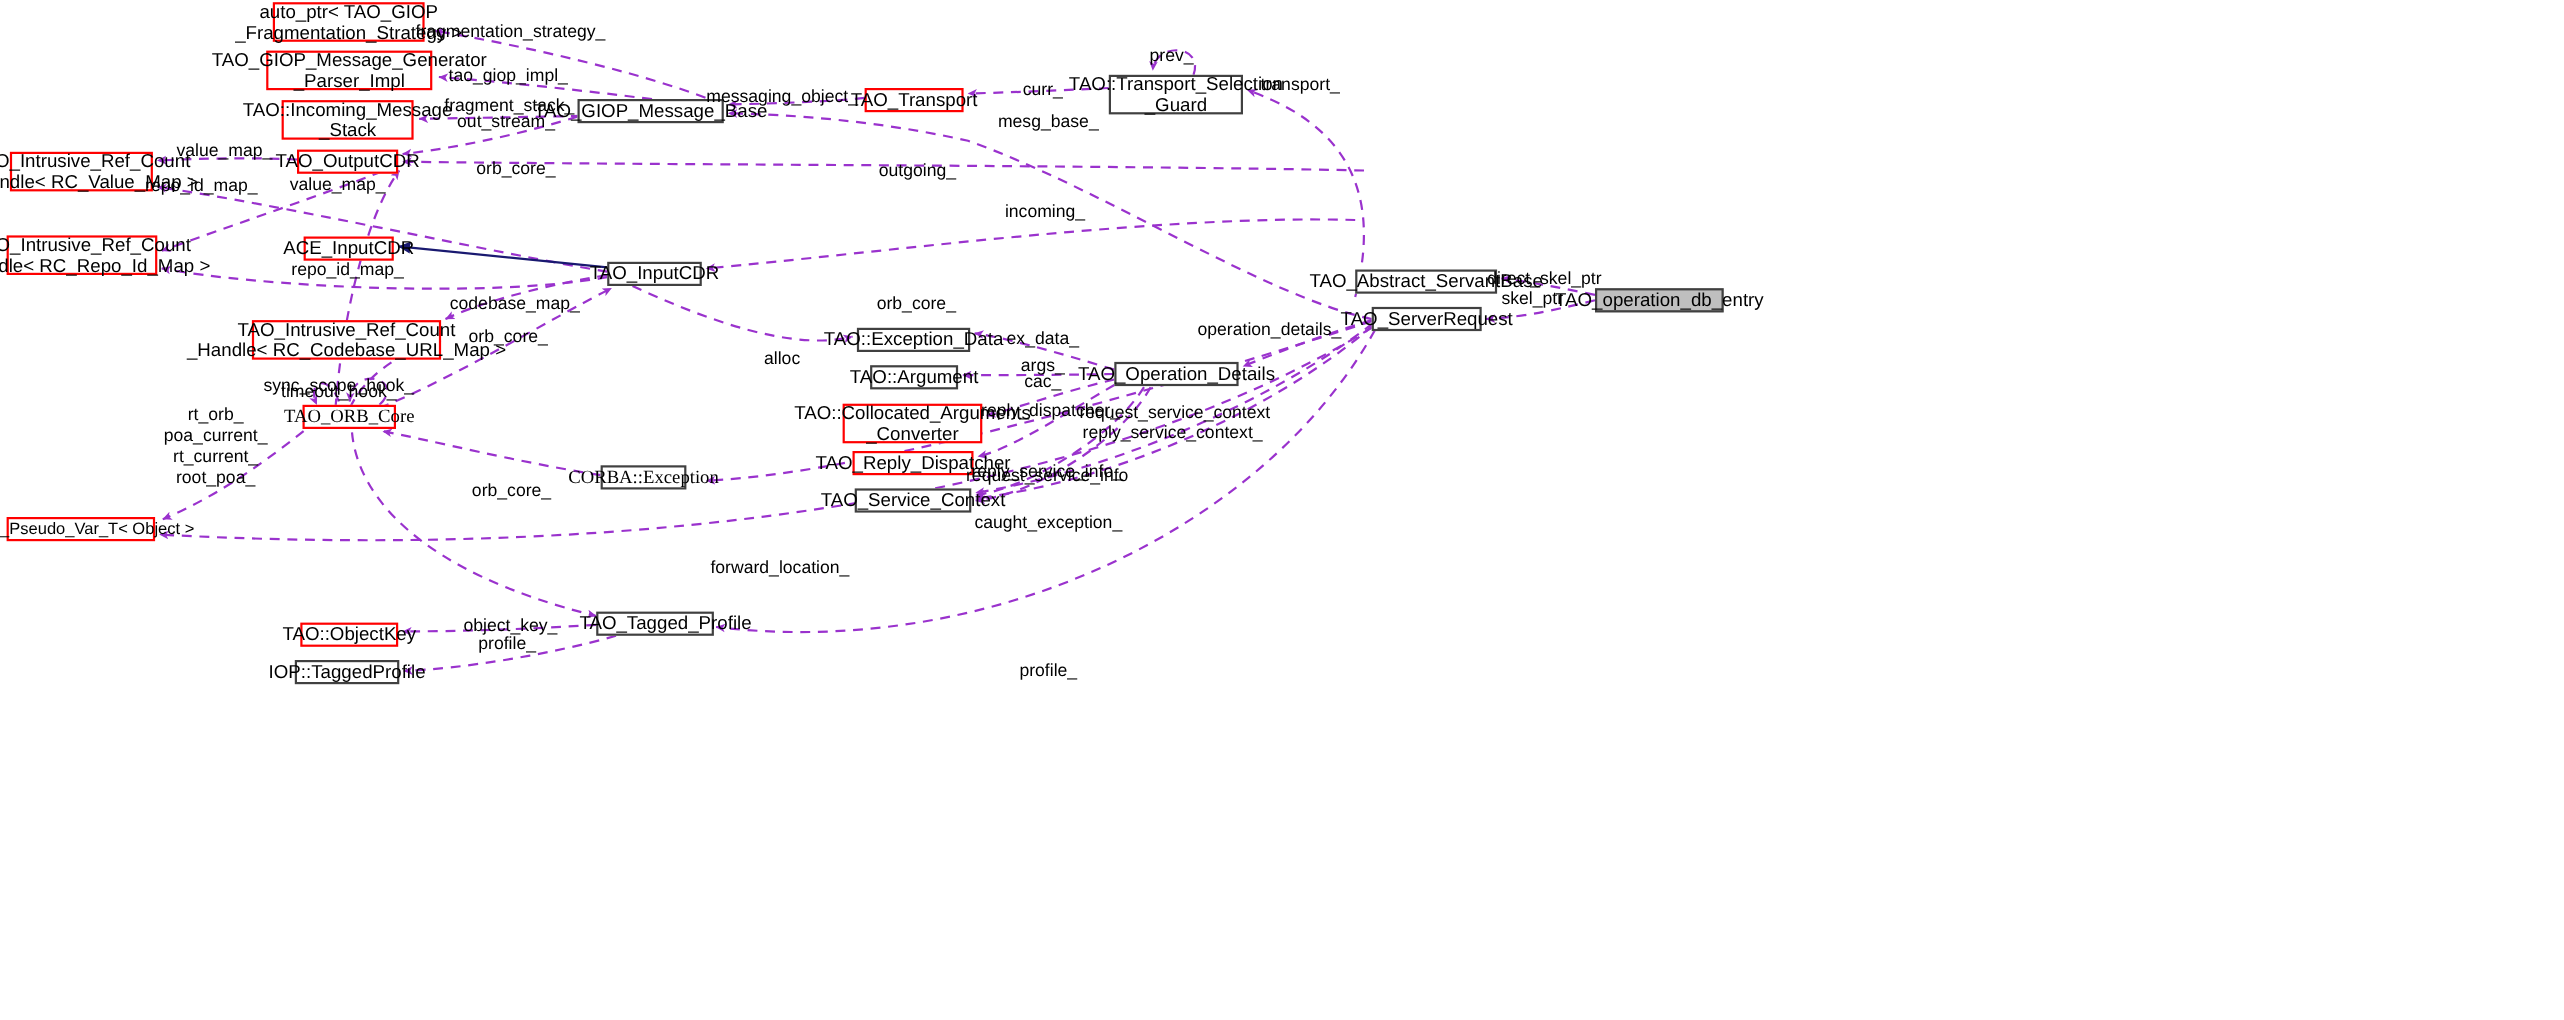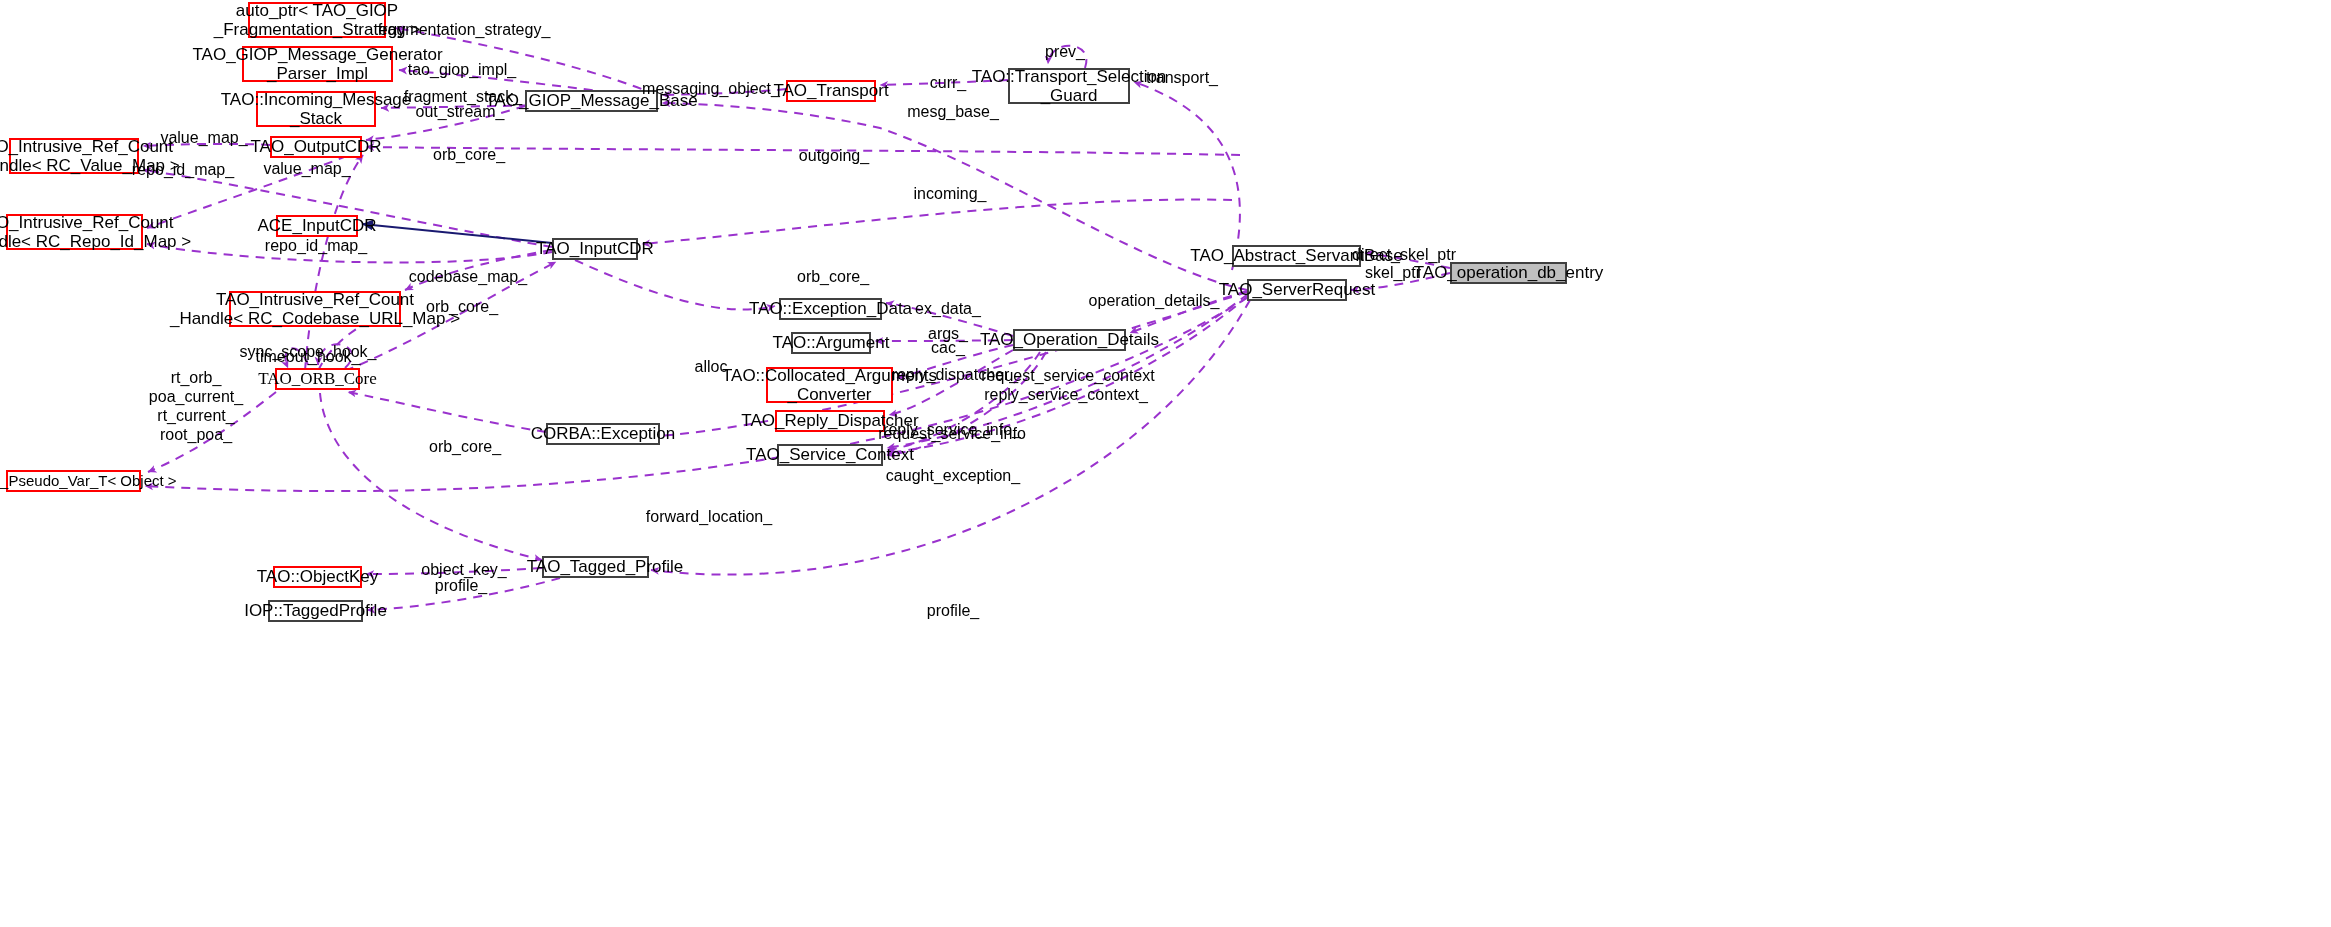--- a/index.html
+++ b/index.html
@@ -151,21 +151,21 @@
 _Handle&lt; RC_Value_Map &gt;</div>
   <div class="node red" style="left:270px;top:136px;width:92px;height:22px;">TAO_OutputCDR</div>
   <div class="node red" style="left:6px;top:214px;width:137px;height:36px;">TAO_Intrusive_Ref_Count
 _Handle&lt; RC_Repo_Id_Map &gt;</div>
   <div class="node red" style="left:276px;top:215px;width:82px;height:22px;">ACE_InputCDR</div>
   <div class="node black" style="left:552px;top:238px;width:86px;height:22px;">TAO_InputCDR</div>
   <div class="node red" style="left:229px;top:291px;width:172px;height:36px;">TAO_Intrusive_Ref_Count
 _Handle&lt; RC_Codebase_URL_Map &gt;</div>
   <div class="node red" style="left:275px;top:368px;width:85px;height:22px;font-family:Liberation Serif, serif;">TAO_ORB_Core</div>
   <div class="node red" style="left:6px;top:470px;width:135px;height:22px;font-size:15px;">TAO_Pseudo_Var_T&lt; Object &gt;</div>
-  <div class="node black" style="left:546px;top:423px;width:114px;height:22px;">CORBA::Exception</div>
+  <div class="node black" style="left:546px;top:423px;width:78px;height:22px;font-family:Liberation Serif, serif;">CORBA::Exception</div>
   <div class="node black" style="left:542px;top:556px;width:107px;height:22px;padding-left:24px;">TAO_Tagged_Profile</div>
   <div class="node red" style="left:273px;top:566px;width:89px;height:22px;">TAO::ObjectKey</div>
   <div class="node black" style="left:268px;top:600px;width:95px;height:22px;">IOP::TaggedProfile</div>
   <div class="node red" style="left:786px;top:80px;width:90px;height:22px;">TAO_Transport</div>
   <div class="node black" style="left:1008px;top:68px;width:122px;height:36px;">TAO::Transport_Selection
 _Guard</div>
   <div class="node black" style="left:779px;top:298px;width:103px;height:22px;">TAO::Exception_Data</div>
   <div class="node black" style="left:791px;top:332px;width:80px;height:22px;">TAO::Argument</div>
   <div class="node red" style="left:766px;top:367px;width:127px;height:36px;">TAO::Collocated_Arguments
 _Converter</div>
@@ -196,21 +196,21 @@
 root_poa_</div>
   <div class="edge-label" style="left:465px;top:447px;">orb_core_</div>
   <div class="edge-label" style="left:948px;top:83px;">curr_</div>
   <div class="edge-label" style="left:1065px;top:52px;">prev_</div>
   <div class="edge-label" style="left:1182px;top:78px;">transport_</div>
   <div class="edge-label" style="left:953px;top:112px;">mesg_base_</div>
   <div class="edge-label" style="left:834px;top:156px;">outgoing_</div>
   <div class="edge-label" style="left:950px;top:194px;">incoming_</div>
   <div class="edge-label" style="left:833px;top:277px;">orb_core_</div>
   <div class="edge-label" style="left:948px;top:309px;">ex_data_</div>
-  <div class="edge-label" style="left:711px;top:327px;margin-top:40px;">alloc</div>
+  <div class="edge-label" style="left:711px;top:327px;">alloc</div>
   <div class="edge-label" style="left:948px;top:334px;">args_</div>
   <div class="edge-label" style="left:948px;top:348px;">cac_</div>
   <div class="edge-label" style="left:1154px;top:301px;">operation_details_</div>
   <div class="edge-label" style="left:955px;top:375px;">reply_dispatcher_</div>
   <div class="edge-label" style="left:1068px;top:376px;">request_service_context</div>
   <div class="edge-label" style="left:1066px;top:395px;">reply_service_context_</div>
   <div class="edge-label" style="left:952px;top:410px;margin-top:24px;">request_service_info</div>
   <div class="edge-label" style="left:952px;top:430px;">reply_service_info_</div>
   <div class="edge-label" style="left:953px;top:476px;text-align:center;">caught_exception_</div>
   <div class="edge-label" style="left:709px;top:517px;">forward_location_</div>

